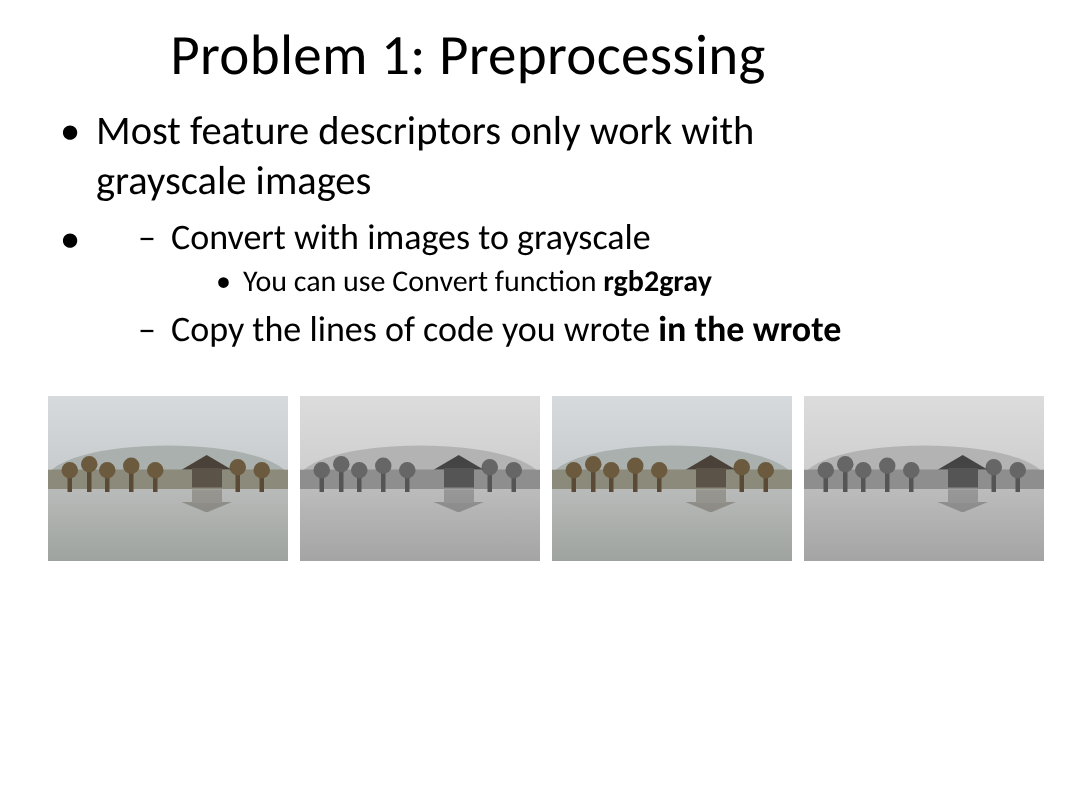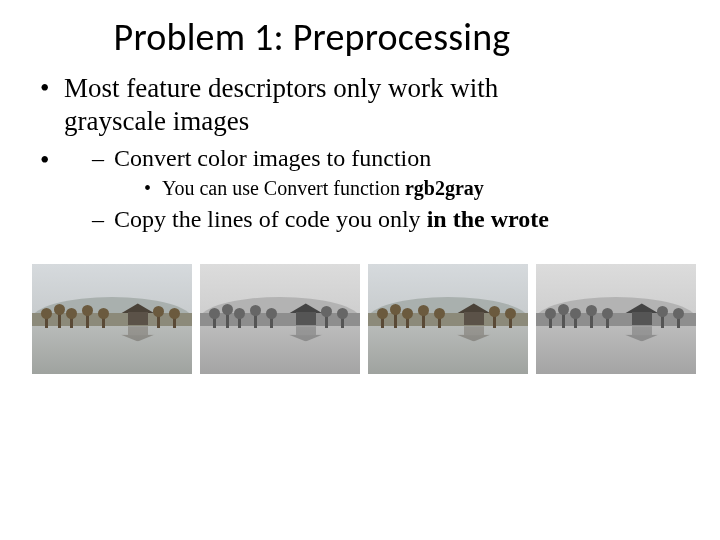--- a/index.html
+++ b/index.html
@@ -30,21 +30,20 @@
     list-style: none;
     margin: 0;
     padding: 0 0 0 12px;
     font-size: 27px;
     line-height: 1.22;
   }
   ul.lvl1 > li {
     position: relative;
     padding-left: 24px;
     margin-bottom: 6px;
-    font-family: Liberation Serif, serif;
   }
   ul.lvl1 > li::before {
     content: "•";
     position: absolute;
     left: 0;
     top: 0;
     font-size: 27px;
   }
   ul.lvl2 {
     list-style: none;
@@ -148,29 +147,29 @@
 
   <h1 class="title">Problem 1: Preprocessing</h1>
 
   <ul class="lvl1">
     <li>
       <span>Most feature descriptors only work with grayscale images</span>
     </li>
     <li>
       <ul class="lvl2">
         <li>
-          <span>Convert color images to function</span>
+          <span>Convert with images to grayscale</span>
           <ul class="lvl3">
             <li>
               <span>You can use Convert function </span><span class="bold">rgb2gray</span>
             </li>
           </ul>
         </li>
         <li>
-          <span>Copy the lines of code you only </span><span class="bold">in the wrote</span>
+          <span>Copy the lines of code you wrote </span><span class="bold">in the wrote</span>
         </li>
       </ul>
     </li>
   </ul>
 
   <div class="image-row">
     <div class="thumb color" title="color landscape with pavilion by water">
       <div class="sky"></div>
         <div class="hill"></div>
         <div class="ground"></div>

